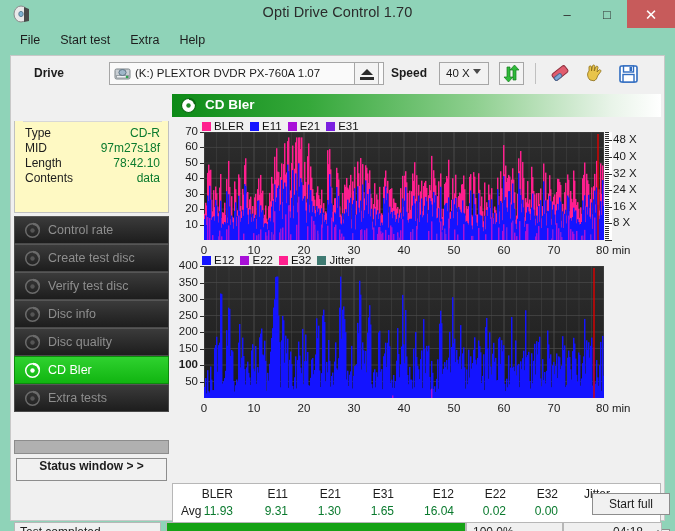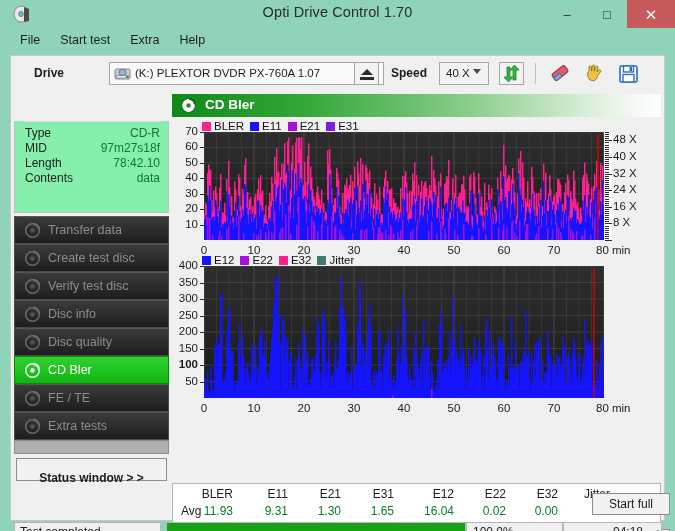--- a/index.html
+++ b/index.html
@@ -70,21 +70,21 @@
 
   #disc-head {
     position:absolute; left:0; top:0; width:155px; height:27px;
     background:#ffffff; border-left:1px solid #c0c0c0; border-top:1px solid #c0c0c0;
     border-right:1px solid #c0c0c0;
   }
   #disc-title { position:absolute; left:9px; top:6px; font-weight:bold; font-size:12.5px; color:#111; }
   #disc-refresh { position:absolute; left:122px; top:2px; width:26px; height:22px; background:#eceff0; border:1px solid #9aa0a0; }
 
   #disc-body {
-    position:absolute; left:0; top:27px; width:155px; height:92px; background:#86efac;
+    position:absolute; left:0; top:27px; width:155px; height:92px; background:#fef9c3;
     border-left:1px solid #c0c0c0; border-right:1px solid #c0c0c0; border-bottom:1px solid #c0c0c0;
   }
   #disc-rule { position:absolute; left:8px; top:0px; width:139px; height:1px; background:#d7d7d7; }
   .disc-row { position:absolute; left:0; width:155px; height:16px; }
   .disc-k { position:absolute; left:10px; font-size:12px; color:#1c1c1c; }
   .disc-v { position:absolute; right:10px; font-size:12px; color:#0a7a2e; }
   #label-row { position:absolute; left:0; top:62px; width:155px; height:26px;margin-top:48px; }
   #label-k { position:absolute; left:10px; top:5px; font-size:12px; color:#1c1c1c; }
   #label-input {
     position:absolute; left:49px; top:1px; width:78px; height:22px;
@@ -102,21 +102,21 @@
     color:#8e8e8e; font-size:12.5px; cursor:default;
   }
   .nav-btn.active { background:linear-gradient(#2fd22f,#11b511); border:1px solid #0c8a0c; color:#ffffff; }
   .nav-ico { position:absolute; left:9px; top:5px; width:17px; height:17px; }
   .nav-lbl { position:absolute; left:33px; top:6px; font-size:12.5px; }
 
   #nav-spacer { position:absolute; left:0; top:346px; width:155px; height:14px; background:#b0b0b0; border:1px solid #8c8c8c; }
   #status-btn {
     position:absolute; left:2px; top:364px; width:151px; height:23px;
     background:#f1f1f1; border:1px solid #8d8d8d; text-align:center;
-    font-size:12px; color:#1c1c1c; padding-top:12px; font-weight:bold;
+    font-size:12px; color:#1c1c1c; padding-top:0; font-weight:bold;
   }
 
   
   #rightpanel { position:absolute; left:161px; top:38px; width:489px; height:425px; }
 
   #chart-header {
     position:absolute; left:0; top:0; width:489px; height:23px;
     background:linear-gradient(to right,#0d8a17 0%,#35a83a 28%,#8ecf8f 62%,#e9f4e9 90%,#ffffff 100%);
   }
   #chart-header-ico { position:absolute; left:8px; top:3px; width:17px; height:17px; }
@@ -278,21 +278,21 @@
           </div>
         </div>
 
       <div id="nav">
           <div class="nav-btn">
             <svg class="nav-ico" viewBox="0 0 17 17">
               <circle cx="8.5" cy="8.5" r="6.8" fill="none" stroke="#6b6b6b" stroke-width="1.5"></circle>
               <circle cx="8.5" cy="8.5" r="2.2" fill="#555"></circle>
               <path d="M9 1.9 A6.6 6.6 0 0 1 15.1 7.4" stroke="#6b6b6b" stroke-width="2.2" fill="none"></path>
             </svg>
-            <span class="nav-lbl">Transfer data</span>
+            <span class="nav-lbl">Control rate</span>
           </div>
           <div class="nav-btn">
             <svg class="nav-ico" viewBox="0 0 17 17">
               <circle cx="8.5" cy="8.5" r="6.8" fill="none" stroke="#6b6b6b" stroke-width="1.5"></circle>
               <circle cx="8.5" cy="8.5" r="2.2" fill="#555"></circle>
               <path d="M9 1.9 A6.6 6.6 0 0 1 15.1 7.4" stroke="#6b6b6b" stroke-width="2.2" fill="none"></path>
             </svg>
             <span class="nav-lbl">Create test disc</span>
           </div>
           <div class="nav-btn">
@@ -319,28 +319,20 @@
             </svg>
             <span class="nav-lbl">Disc quality</span>
           </div>
           <div class="nav-btn active">
             <svg class="nav-ico" viewBox="0 0 17 17">
               <circle cx="8.5" cy="8.5" r="6.8" fill="none" stroke="#ffffff" stroke-width="1.5"></circle>
               <circle cx="8.5" cy="8.5" r="2.2" fill="#ffffff"></circle>
               <path d="M9 1.9 A6.6 6.6 0 0 1 15.1 7.4" stroke="#ffffff" stroke-width="2.2" fill="none"></path>
             </svg>
             <span class="nav-lbl">CD Bler</span>
-          </div>
-          <div class="nav-btn">
-            <svg class="nav-ico" viewBox="0 0 17 17">
-              <circle cx="8.5" cy="8.5" r="6.8" fill="none" stroke="#6b6b6b" stroke-width="1.5"></circle>
-              <circle cx="8.5" cy="8.5" r="2.2" fill="#555"></circle>
-              <path d="M9 1.9 A6.6 6.6 0 0 1 15.1 7.4" stroke="#6b6b6b" stroke-width="2.2" fill="none"></path>
-            </svg>
-            <span class="nav-lbl">FE / TE</span>
           </div>
           <div class="nav-btn">
             <svg class="nav-ico" viewBox="0 0 17 17">
               <circle cx="8.5" cy="8.5" r="6.8" fill="none" stroke="#6b6b6b" stroke-width="1.5"></circle>
               <circle cx="8.5" cy="8.5" r="2.2" fill="#555"></circle>
               <path d="M9 1.9 A6.6 6.6 0 0 1 15.1 7.4" stroke="#6b6b6b" stroke-width="2.2" fill="none"></path>
             </svg>
             <span class="nav-lbl">Extra tests</span>
           </div>
         </div>

